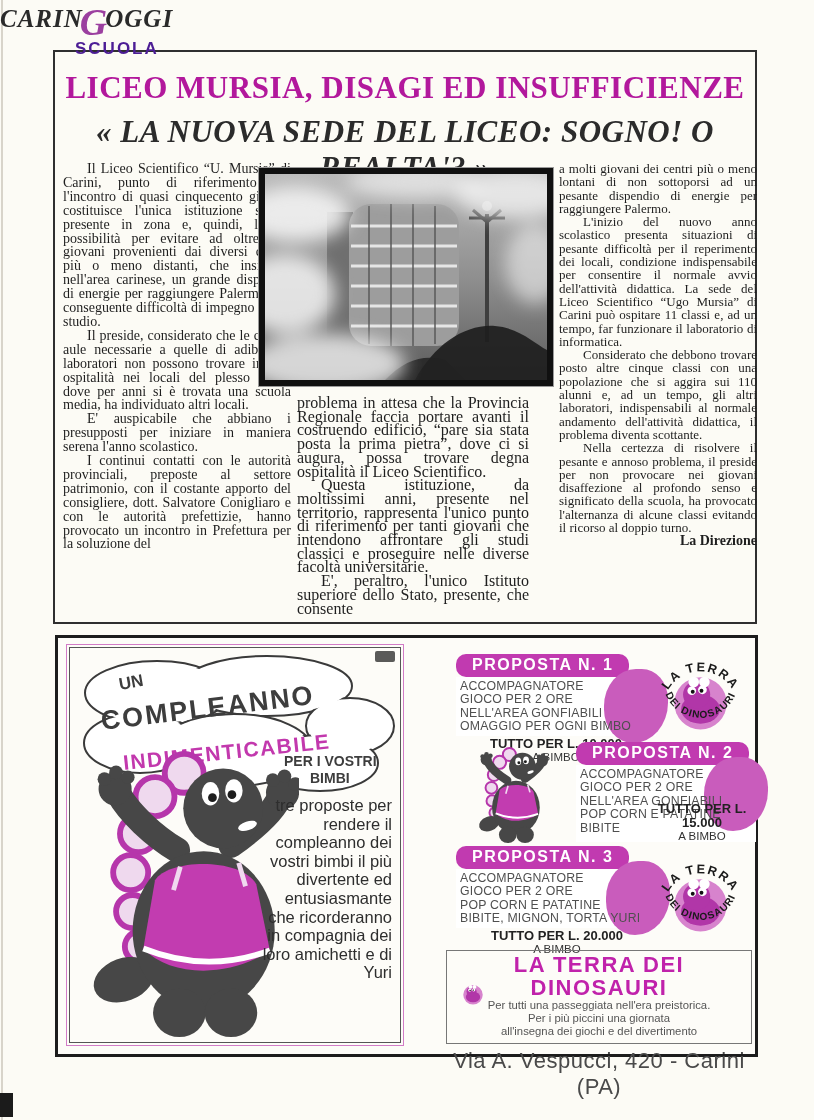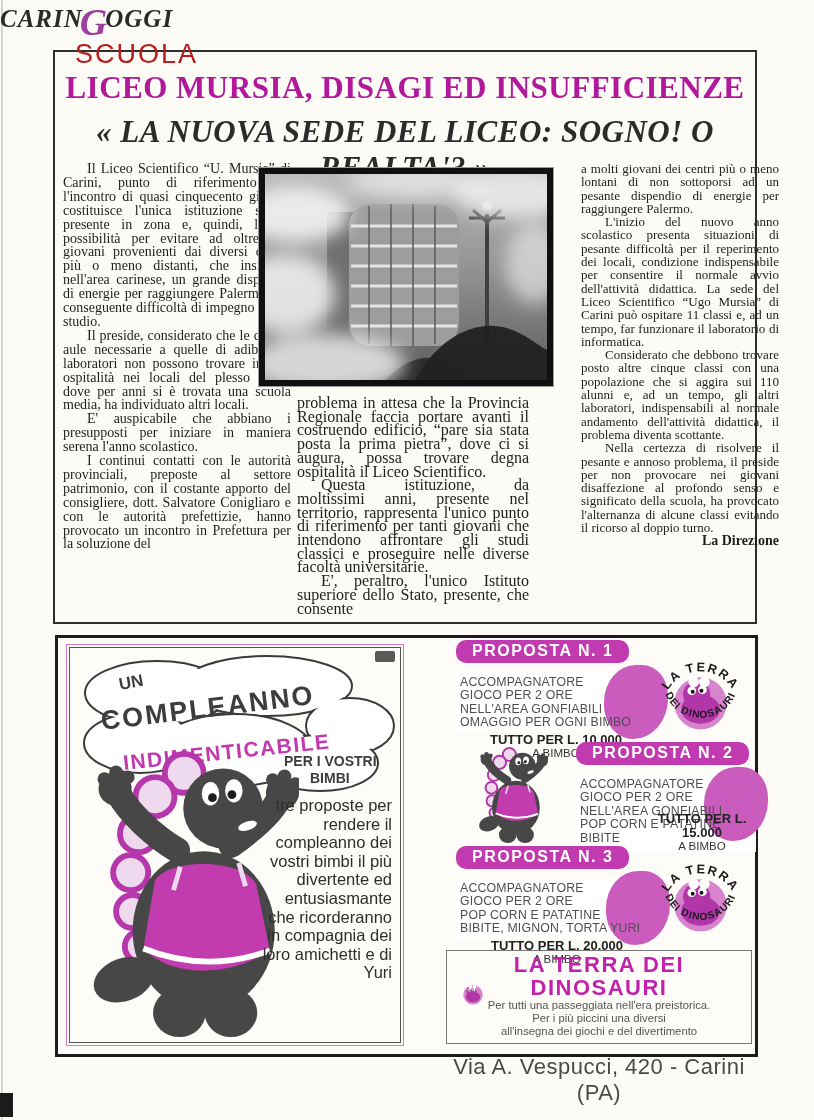--- a/index.html
+++ b/index.html
@@ -9,70 +9,70 @@
   .scan-mark-bl{position:absolute;left:0;top:1093px;width:13px;height:24px;background:#1b1b1b;}
 
   
   .masthead{position:absolute;top:5px;left:0;width:100%;text-align:left;
             font-style:italic;font-weight:bold;font-size:25px;letter-spacing:1px;color:#2a2a2a;}
   .masthead .glyph{color:#9b3f9f;font-size:38px;line-height:0;vertical-align:-8px;margin:0 -3px;}
 
   
   .article-box{position:absolute;left:53px;top:50px;width:700px;height:570px;border:2px solid #2f2f2f;}
   .scuola{position:absolute;left:20px;top:-13px;font-family:"Liberation Sans",sans-serif;
-          font-weight:normal;font-size:27px;color:#b91c1c;letter-spacing:2px;}
+          font-weight:bold;font-size:17px;color:#4c1d95;letter-spacing:2px;}
   .headline{position:absolute;top:18px;left:0;width:100%;text-align:center;font-weight:bold;
             font-size:31px;color:#b2189c;letter-spacing:.5px;}
   .subhead{position:absolute;top:62px;left:0;width:100%;text-align:center;font-weight:bold;
            font-style:italic;font-size:31px;color:#2b2b2b;letter-spacing:.5px;}
   .col{position:absolute;text-align:justify;color:#1e1e1e;overflow:hidden;}
   .col p{margin:0;text-indent:24px;}
   .col p.cont{text-indent:0;}
   .col1{left:8px;top:110px;width:228px;height:454px;font-size:14px;line-height:13.9px;}
   .col2{left:242px;top:344px;width:232px;height:222px;font-size:16px;line-height:13.7px;}
-  .col3{left:504px;top:110px;width:198px;height:460px;font-size:13px;line-height:13.3px;margin-left:22px;}
+  .col3{left:504px;top:110px;width:198px;height:460px;font-size:13px;line-height:13.3px;}
   .signature{text-align:right;font-weight:bold;text-indent:0;margin-top:3px;font-size:14px;}
 
   .photo{position:absolute;left:204px;top:116px;width:282px;height:206px;border:6px solid #101010;
          outline:1px solid #9a9a9a;background:#888;}
   .photo svg{display:block;}
 
   
   .ad-box{position:absolute;left:55px;top:635px;width:697px;height:416px;border:3px solid #1c1c1c;background:#fdfcf8;}
   .ad-left{position:absolute;left:11px;top:9px;width:330px;height:394px;border:1px solid #555;
            outline:1px solid #d27cc7;outline-offset:2px;}
   .mini-stamp{position:absolute;right:5px;top:3px;width:20px;height:11px;background:#3d3d3d;border-radius:2px;opacity:.85;}
   .bubble-svg{position:absolute;left:2px;top:0px;width:326px;height:150px;}
   .big-dino{position:absolute;left:8px;top:100px;width:228px;height:292px;}
   .tre-text{position:absolute;right:8px;top:148px;width:138px;text-align:right;color:#2e2e2e;
             font-family:"Liberation Sans",sans-serif;font-size:16.5px;line-height:18.6px;}
 
   .prop{position:absolute;font-family:"Liberation Sans",sans-serif;}
   .banner{display:inline-block;background:#c13ab0;color:#fff;font-weight:bold;font-size:16px;
           letter-spacing:1.5px;padding:2px 16px 3px;border-radius:10px;white-space:nowrap;}
-  .cloud{position:relative;background:#fff;margin-top:10px;padding:3px 4px 2px;z-index:0;}
+  .cloud{position:relative;background:#fff;margin-top:0;padding:3px 4px 2px;z-index:0;}
   .cloud::before{content:"";position:absolute;right:-12px;top:-8px;width:64px;height:74px;
                  background:#c95cbc;border-radius:55% 45% 60% 50%;z-index:-1;}
   .prop-line{font-size:12.3px;line-height:13.4px;color:#4f4f4f;letter-spacing:.2px;white-space:nowrap;}
   .price{margin-top:1px;text-align:center;font-weight:bold;color:#222;font-size:13px;line-height:14px;}
   .price-sub{text-align:center;color:#333;font-size:11.5px;line-height:12px;}
   .price-abs{position:absolute;right:-6px;bottom:0;width:120px;}
-  .prop1{left:398px;top:2px;width:200px;}
+  .prop1{left:398px;top:16px;width:200px;}
   .prop2{left:518px;top:104px;width:180px;}
   .prop3{left:398px;top:208px;width:202px;}
   .logo-badge{position:absolute;width:97px;height:97px;}
   .logo-1{left:594px;top:12px;}
   .logo-2{left:594px;top:214px;}
   .small-dino{position:absolute;left:398px;top:108px;width:112px;height:98px;}
 
   .ad-footer{position:absolute;left:388px;top:312px;width:306px;height:94px;border:1px solid #777;
              box-sizing:border-box;text-align:center;font-family:"Liberation Sans",sans-serif;padding-top:2px;}
   .ad-footer-title{font-size:22px;font-weight:bold;color:#c022ab;letter-spacing:1.5px;line-height:23px;}
   .ad-footer-line{font-size:11.3px;color:#555;line-height:12.8px;}
-  .ad-footer-address{font-size:22px;color:#4a4a4a;letter-spacing:.5px;margin-top:17px;}
+  .ad-footer-address{font-size:22px;color:#4a4a4a;letter-spacing:.5px;margin-top:11px;}
   .footer-dino{position:absolute;left:8px;top:24px;width:36px;height:36px;}
 </style>
 </head>
 <body>
 
 <svg width="0" height="0" style="position:absolute" aria-hidden="true">
   <defs>
     <symbol id="dino" viewBox="0 0 220 300">
 
       <g>
@@ -317,19 +317,19 @@
         <textPath href="#arcBot" startOffset="50%" text-anchor="middle">DEI DINOSAURI</textPath>
       </text>
     </svg>
 
     <div class="ad-footer">
       <svg class="footer-dino" viewBox="0 0 100 100">
         <use href="#logoBadge"></use>
       </svg>
       <div class="ad-footer-title">LA TERRA DEI DINOSAURI</div>
       <div class="ad-footer-line">Per tutti una passeggiata nell'era preistorica.</div>
-      <div class="ad-footer-line">Per i più piccini una diversi</div>
+      <div class="ad-footer-line">Per i più piccini una giornata</div>
       <div class="ad-footer-line">all'insegna dei giochi e del divertimento</div>
       <div class="ad-footer-address">Via A. Vespucci, 420 - Carini (PA)</div>
     </div>
 
   </div>
 </div>
 
 </body></html>

